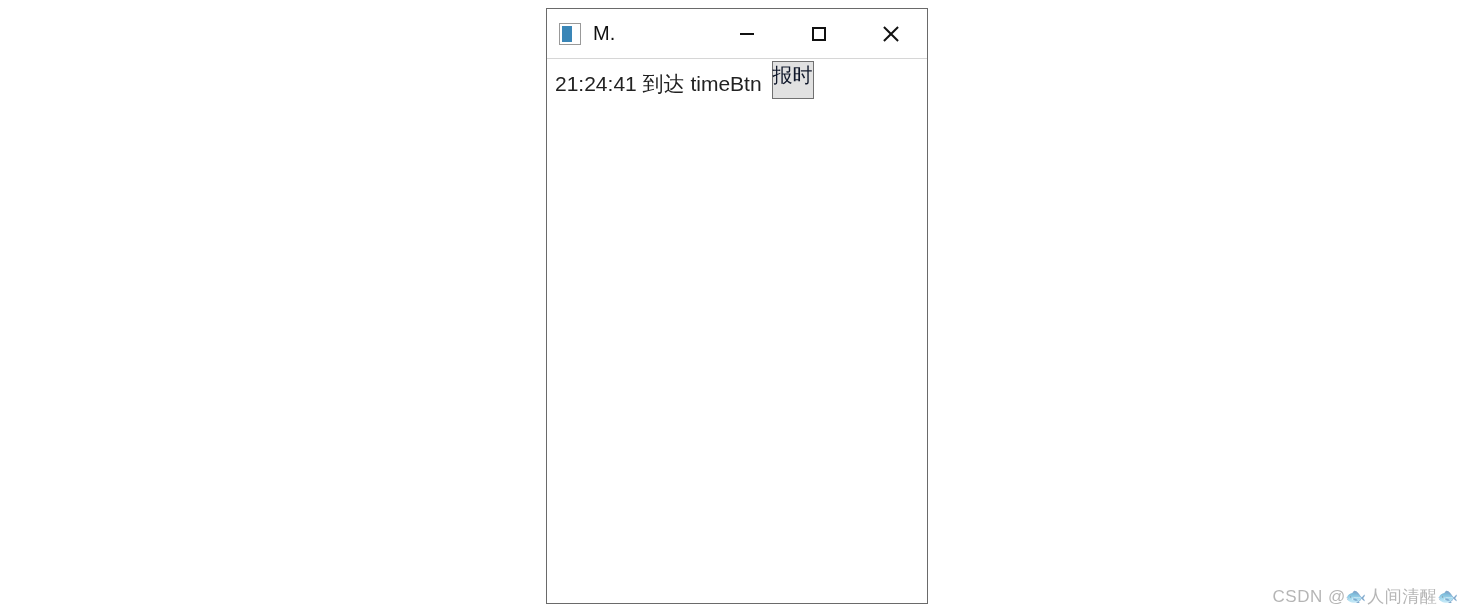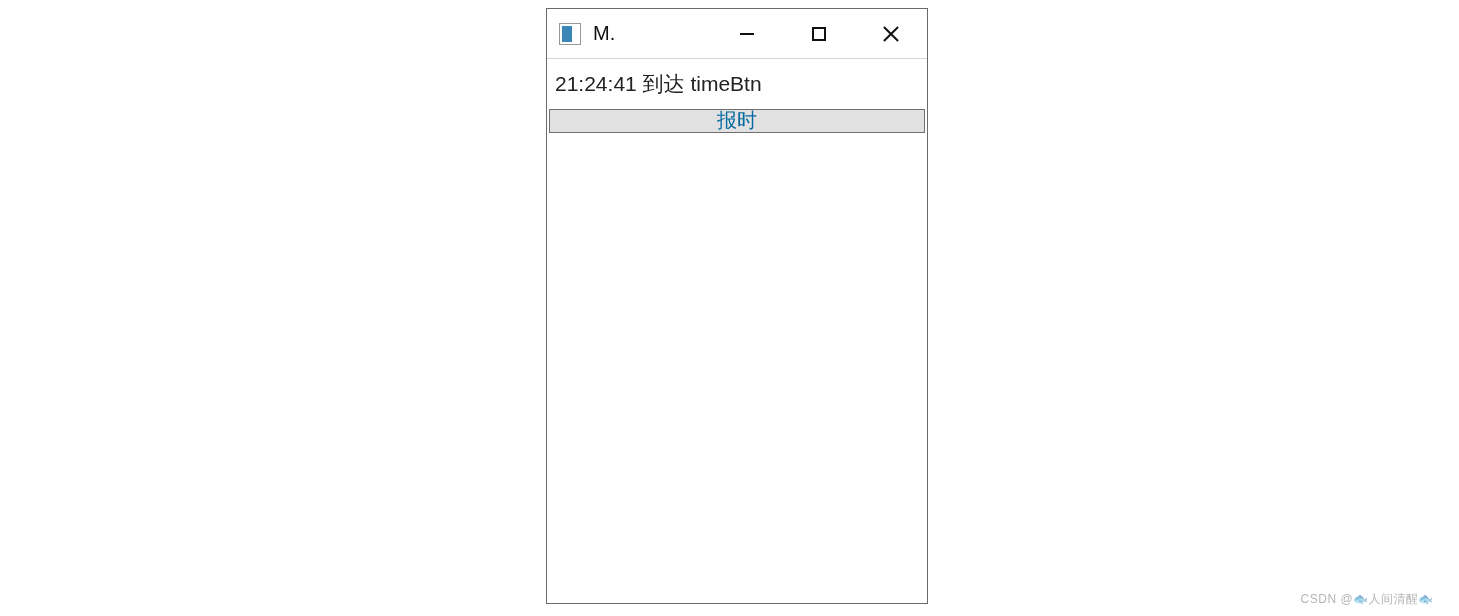--- a/index.html
+++ b/index.html
@@ -101,51 +101,49 @@
       width: 2px;
       height: 20px;
       background: #111;
     }
     .close-glyph::before { transform: rotate(45deg); }
     .close-glyph::after { transform: rotate(-45deg); }
 
     .client-area {
       flex: 1;
       display: flex;
-      flex-direction: column;
     }
     .log-list {
       padding: 6px 8px 4px 8px;
     }
     .log-item {
       font-size: 21px;
       color: #222;
       line-height: 1.8;
       white-space: nowrap;
     }
     .action-button {
       margin: 2px 2px 0 2px;
-      height: 24px;
+      height: 38px;
       background: #e1e1e1;
       border: 1px solid #707070;
       font-size: 20px;
-      color: #0369a1;
+      color: #0f172a;
       display: flex;
-      align-items: center;
       justify-content: center;
       cursor: default;
     }
     .blank-fill {
       flex: 1;
     }
     .watermark {
       position: absolute;
-      right: 25px;
+      right: 0;
       bottom: 8px;
-      font-size: 12px;
+      font-size: 17px;
       color: rgba(120,120,120,0.55);
       letter-spacing: 0.5px;
       margin-left: 44px;
     }
   </style>
 </head>
 <body>
 
 <div class="window">
   <div class="titlebar">

